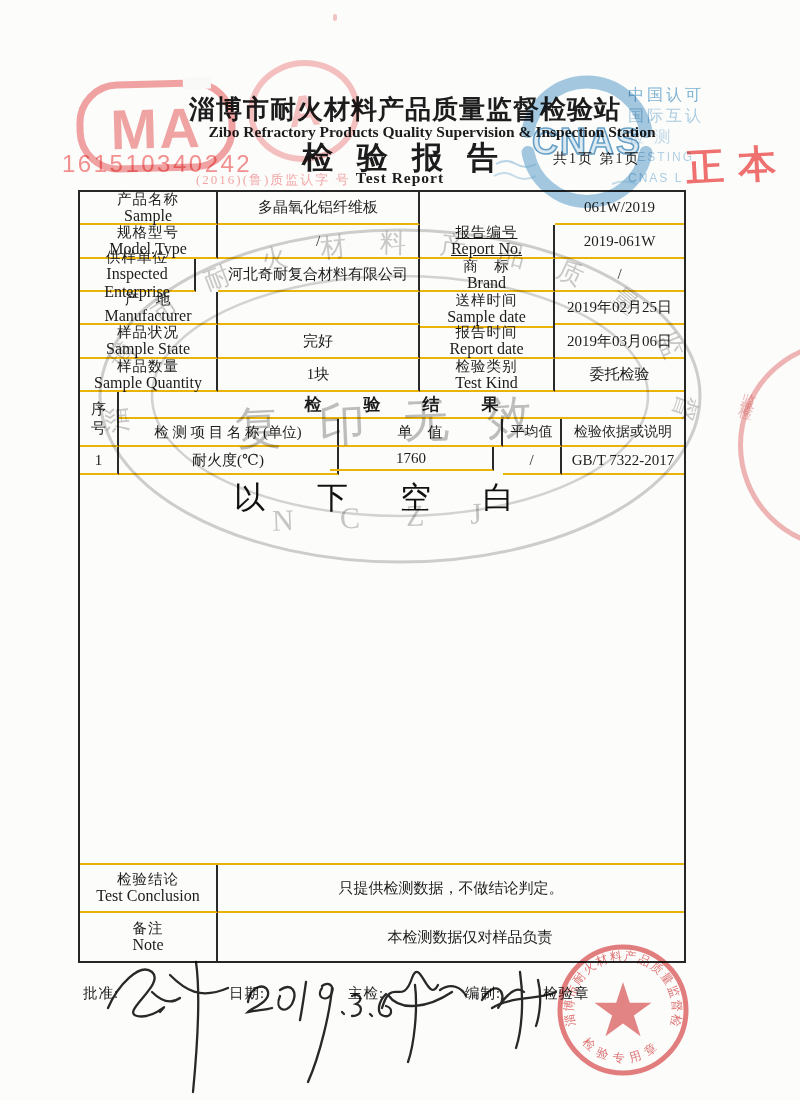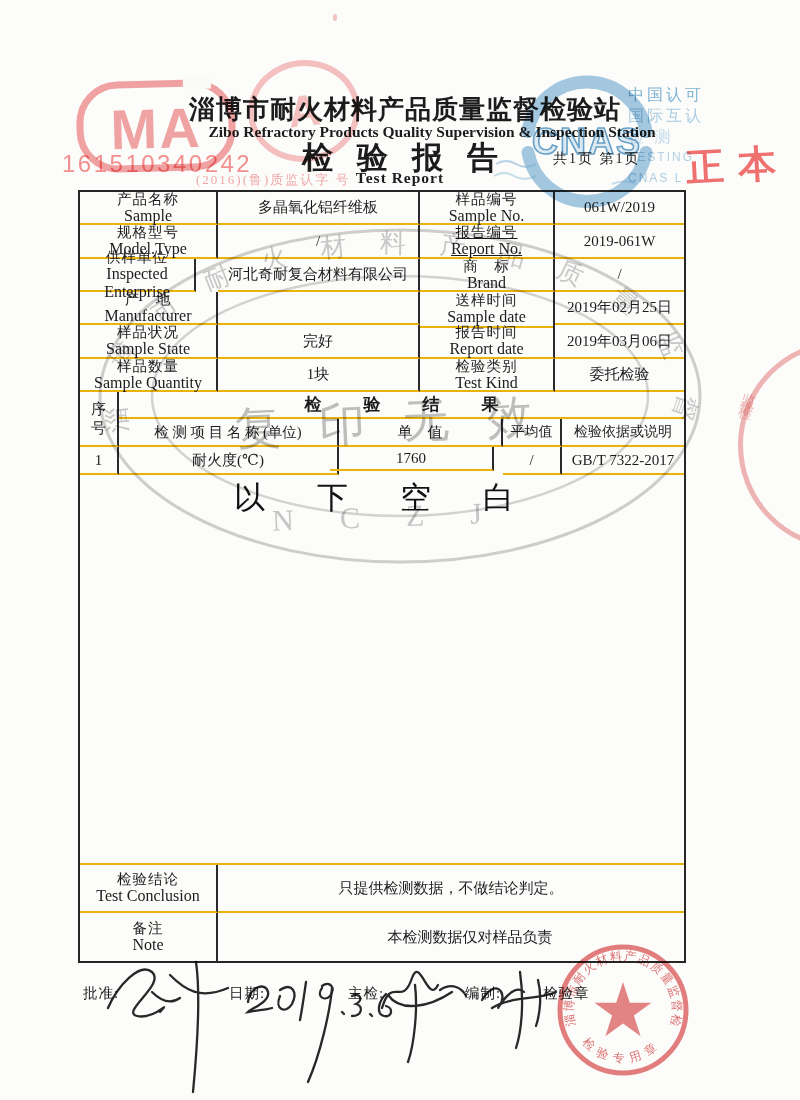--- a/index.html
+++ b/index.html
@@ -120,24 +120,20 @@
   <div class="title-en">Test  Report</div>
   <div class="page-info">共1页 第1页</div>
 
   <div class="report-table">
 
     <div class="cell br bb" style="left:0;top:0;width:138px;height:33px;">
       <span class="lab-zh">产品名称</span>
       <span class="lab-en">Sample</span>
     </div>
     <div class="cell br bb val" style="left:138px;top:0;width:202px;height:33px;">多晶氧化铝纤维板</div>
-    <div class="cell br bb" style="left:340px;top:0;width:135px;height:33px;">
-      <span class="lab-zh">样品编号</span>
-      <span class="lab-en">Sample No.</span>
-    </div>
     <div class="cell bb val" style="left:475px;top:0;width:129px;height:33px;">061W/2019</div>
 
     <div class="cell br bb" style="left:0;top:33px;width:138px;height:34px;">
       <span class="lab-zh">规格型号</span>
       <span class="lab-en">Model.Type</span>
     </div>
     <div class="cell br bb val" style="left:138px;top:33px;width:202px;height:34px;">/</div>
     <div class="cell br bb" style="left:340px;top:33px;width:135px;height:34px;text-decoration:underline;">
       <span class="lab-zh">报告编号</span>
       <span class="lab-en">Report No.</span>

